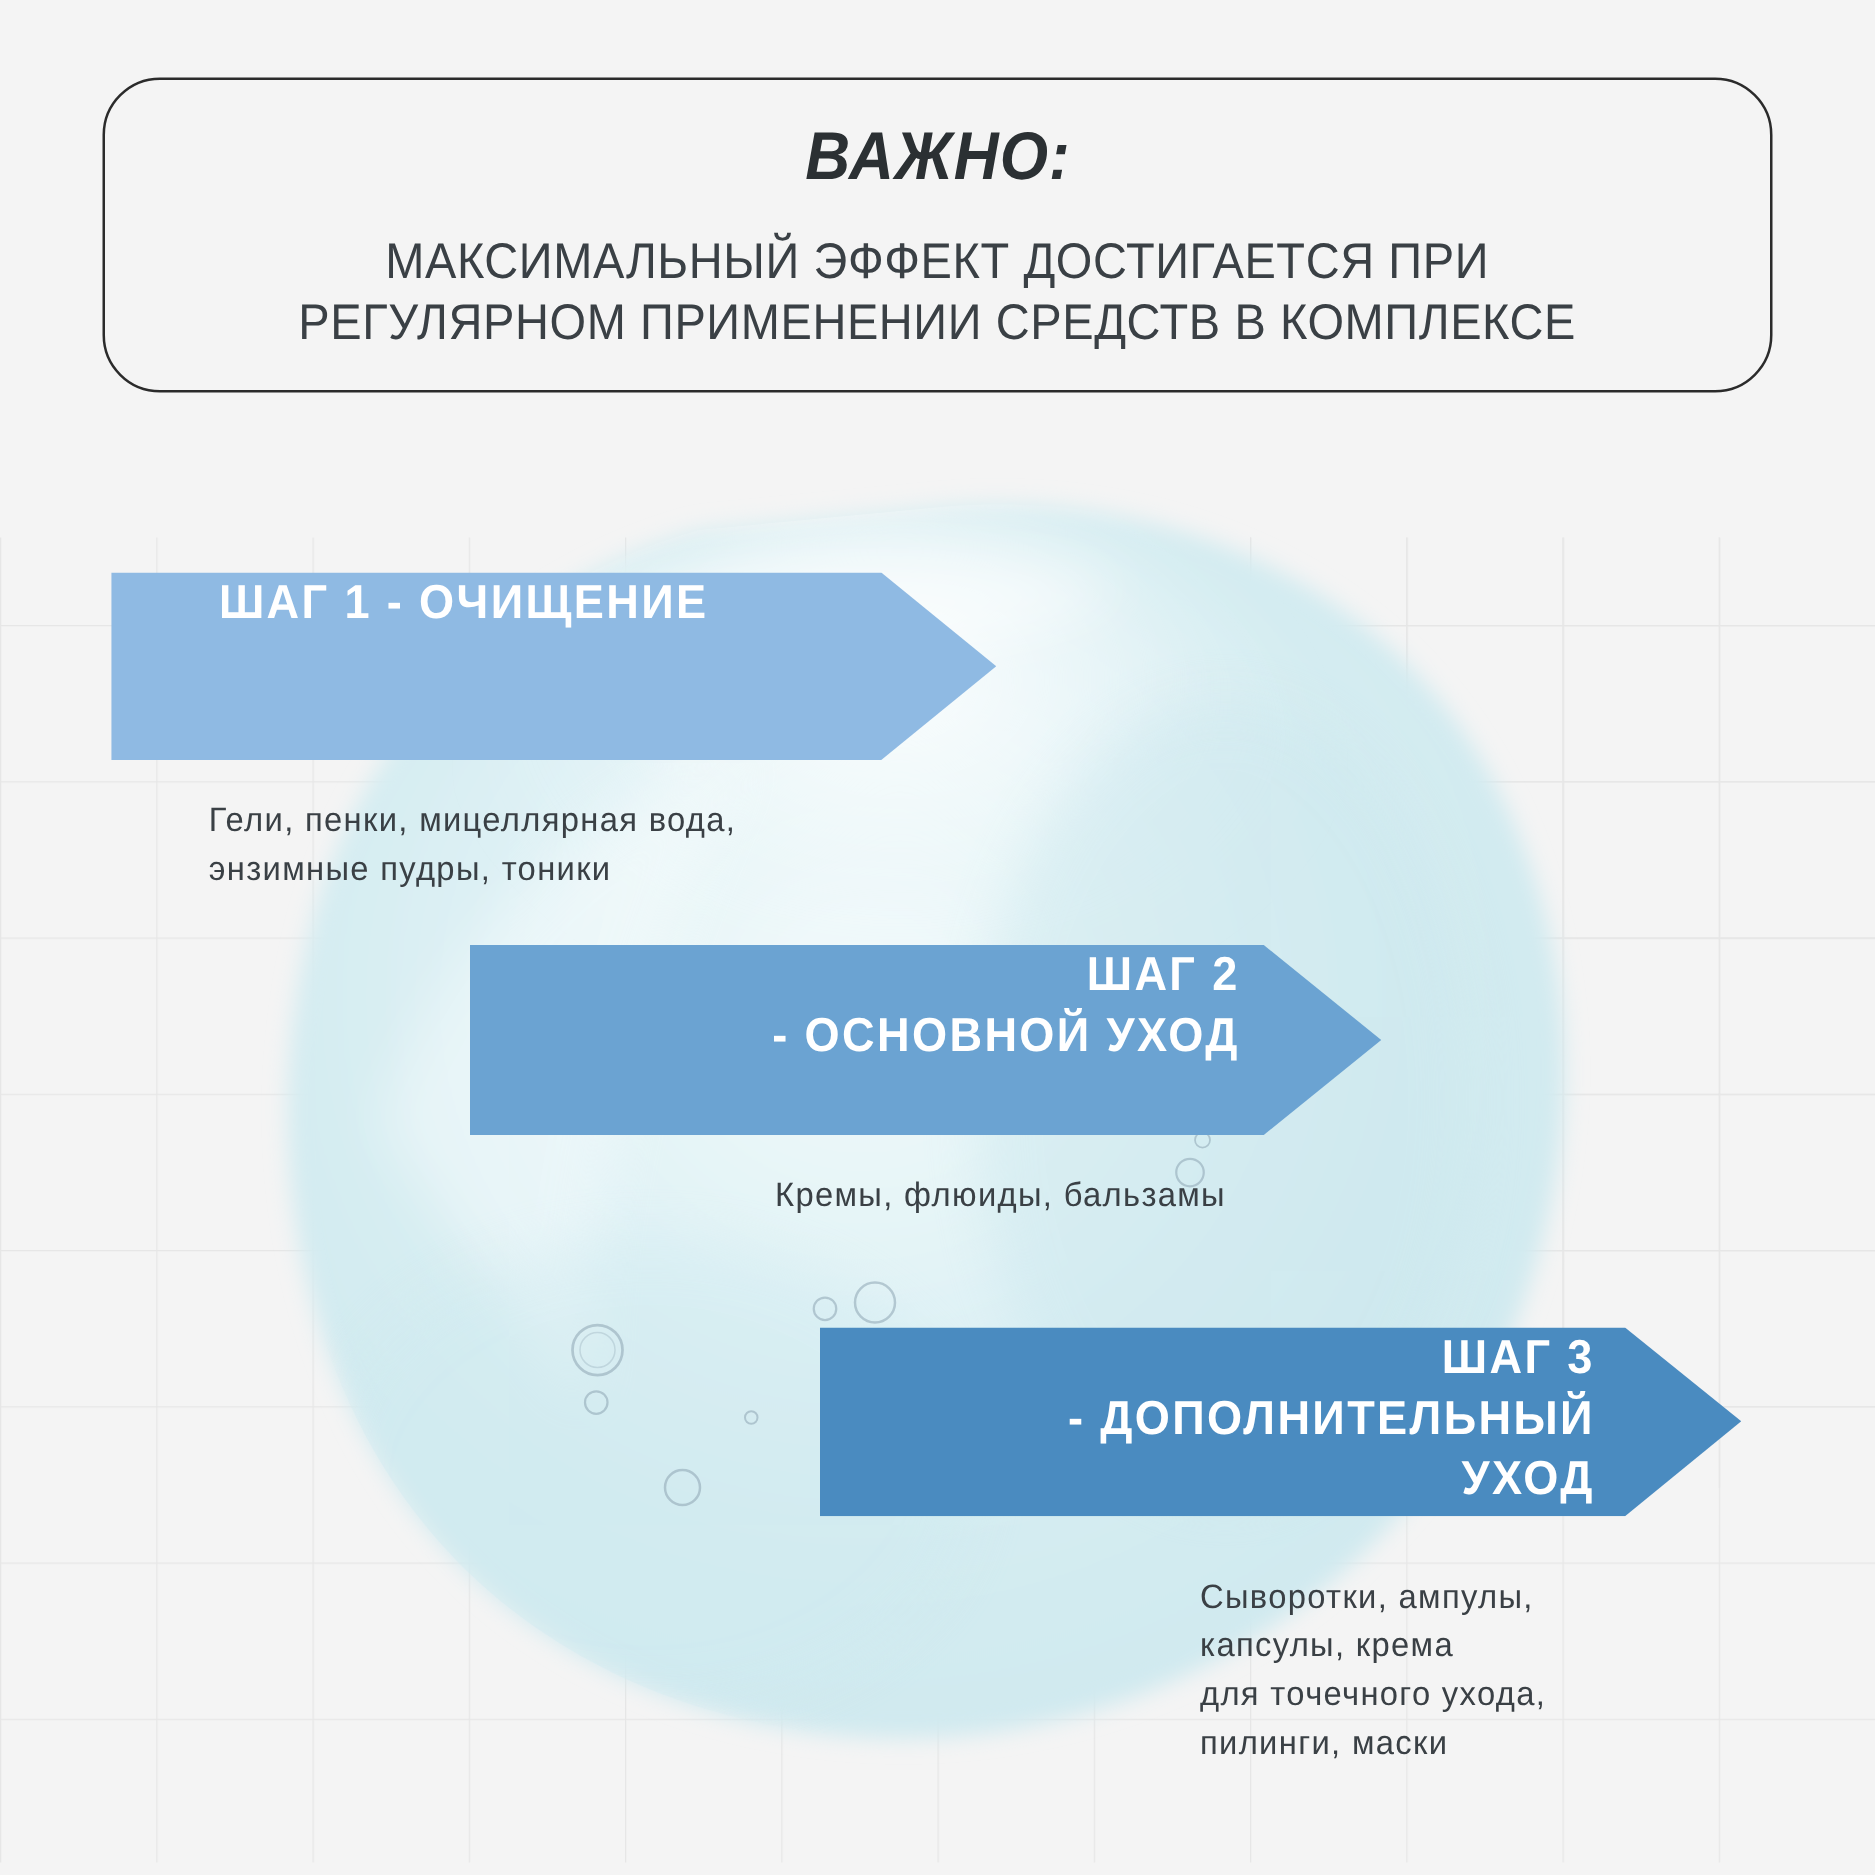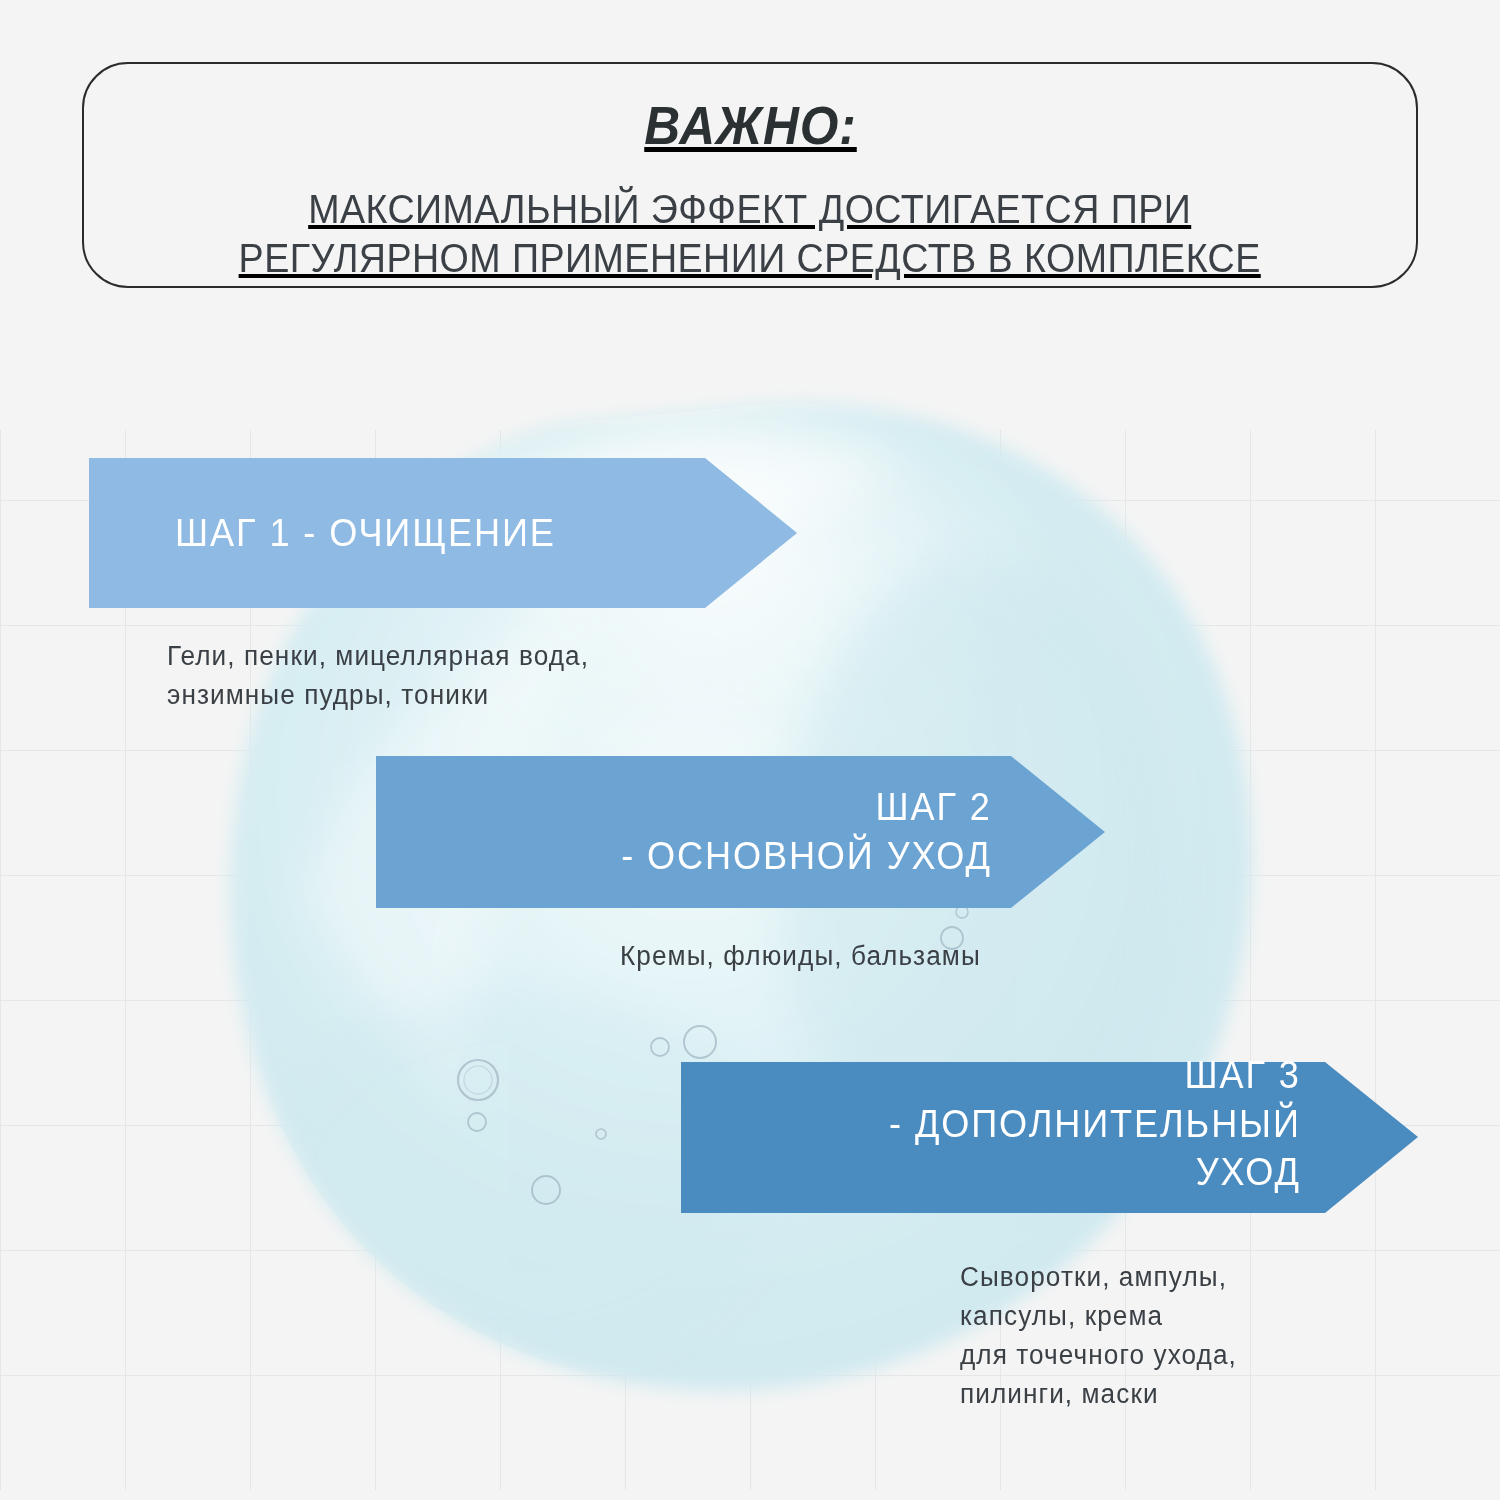--- a/index.html
+++ b/index.html
@@ -24,32 +24,31 @@
     z-index: 0;
     pointer-events: none;
   }
 
   
   #header-callout {
     position: absolute;
     left: 82px;
     top: 62px;
     width: 1336px;
-    height: 226px;
+    height: 252px;
     border: 2px solid #2b2b2b;
     border-radius: 46px;
     background: rgba(244,244,244,0.0);
     z-index: 5;
     box-sizing: border-box;
     display: flex;
     flex-direction: column;
     align-items: center;
     justify-content: flex-start;
     padding-top: 32px;
-    text-decoration: underline;
   }
   #header-title {
     font-style: italic;
     font-weight: bold;
     font-size: 54px;
     letter-spacing: 1px;
     color: #2b3033;
     line-height: 1.1;
     margin: 0;
     transform: scaleX(0.92);
@@ -63,22 +62,23 @@
     letter-spacing: 0.5px;
     transform: scaleX(0.94);
     white-space: pre-line;
   }
 
   
   .step-arrow {
     position: absolute;
     z-index: 6;
     display: flex;
-    align-items: center;
+    align-items: flex-start;
     box-sizing: border-box;
+    font-weight: bold;
   }
   .step-arrow .arrow-label {
     position: relative;
     z-index: 2;
     color: #ffffff;
     font-size: 38px;
     line-height: 1.28;
     letter-spacing: 2px;
     white-space: pre-line;
     width: 100%;
@@ -101,21 +101,21 @@
     top: 756px;
     width: 729px;
     height: 152px;
   }
   #step-2 .arrow-label {
     text-align: right;
     padding-right: 100px;
   }
 
   #step-3 {
-    left: 681px;
+    left: 656px;
     top: 1062px;
     width: 737px;
     height: 124px;
     padding-left: 40px;
   }
   #step-3 .arrow-label {
     text-align: right;
     padding-right: 105px;
   }
 

